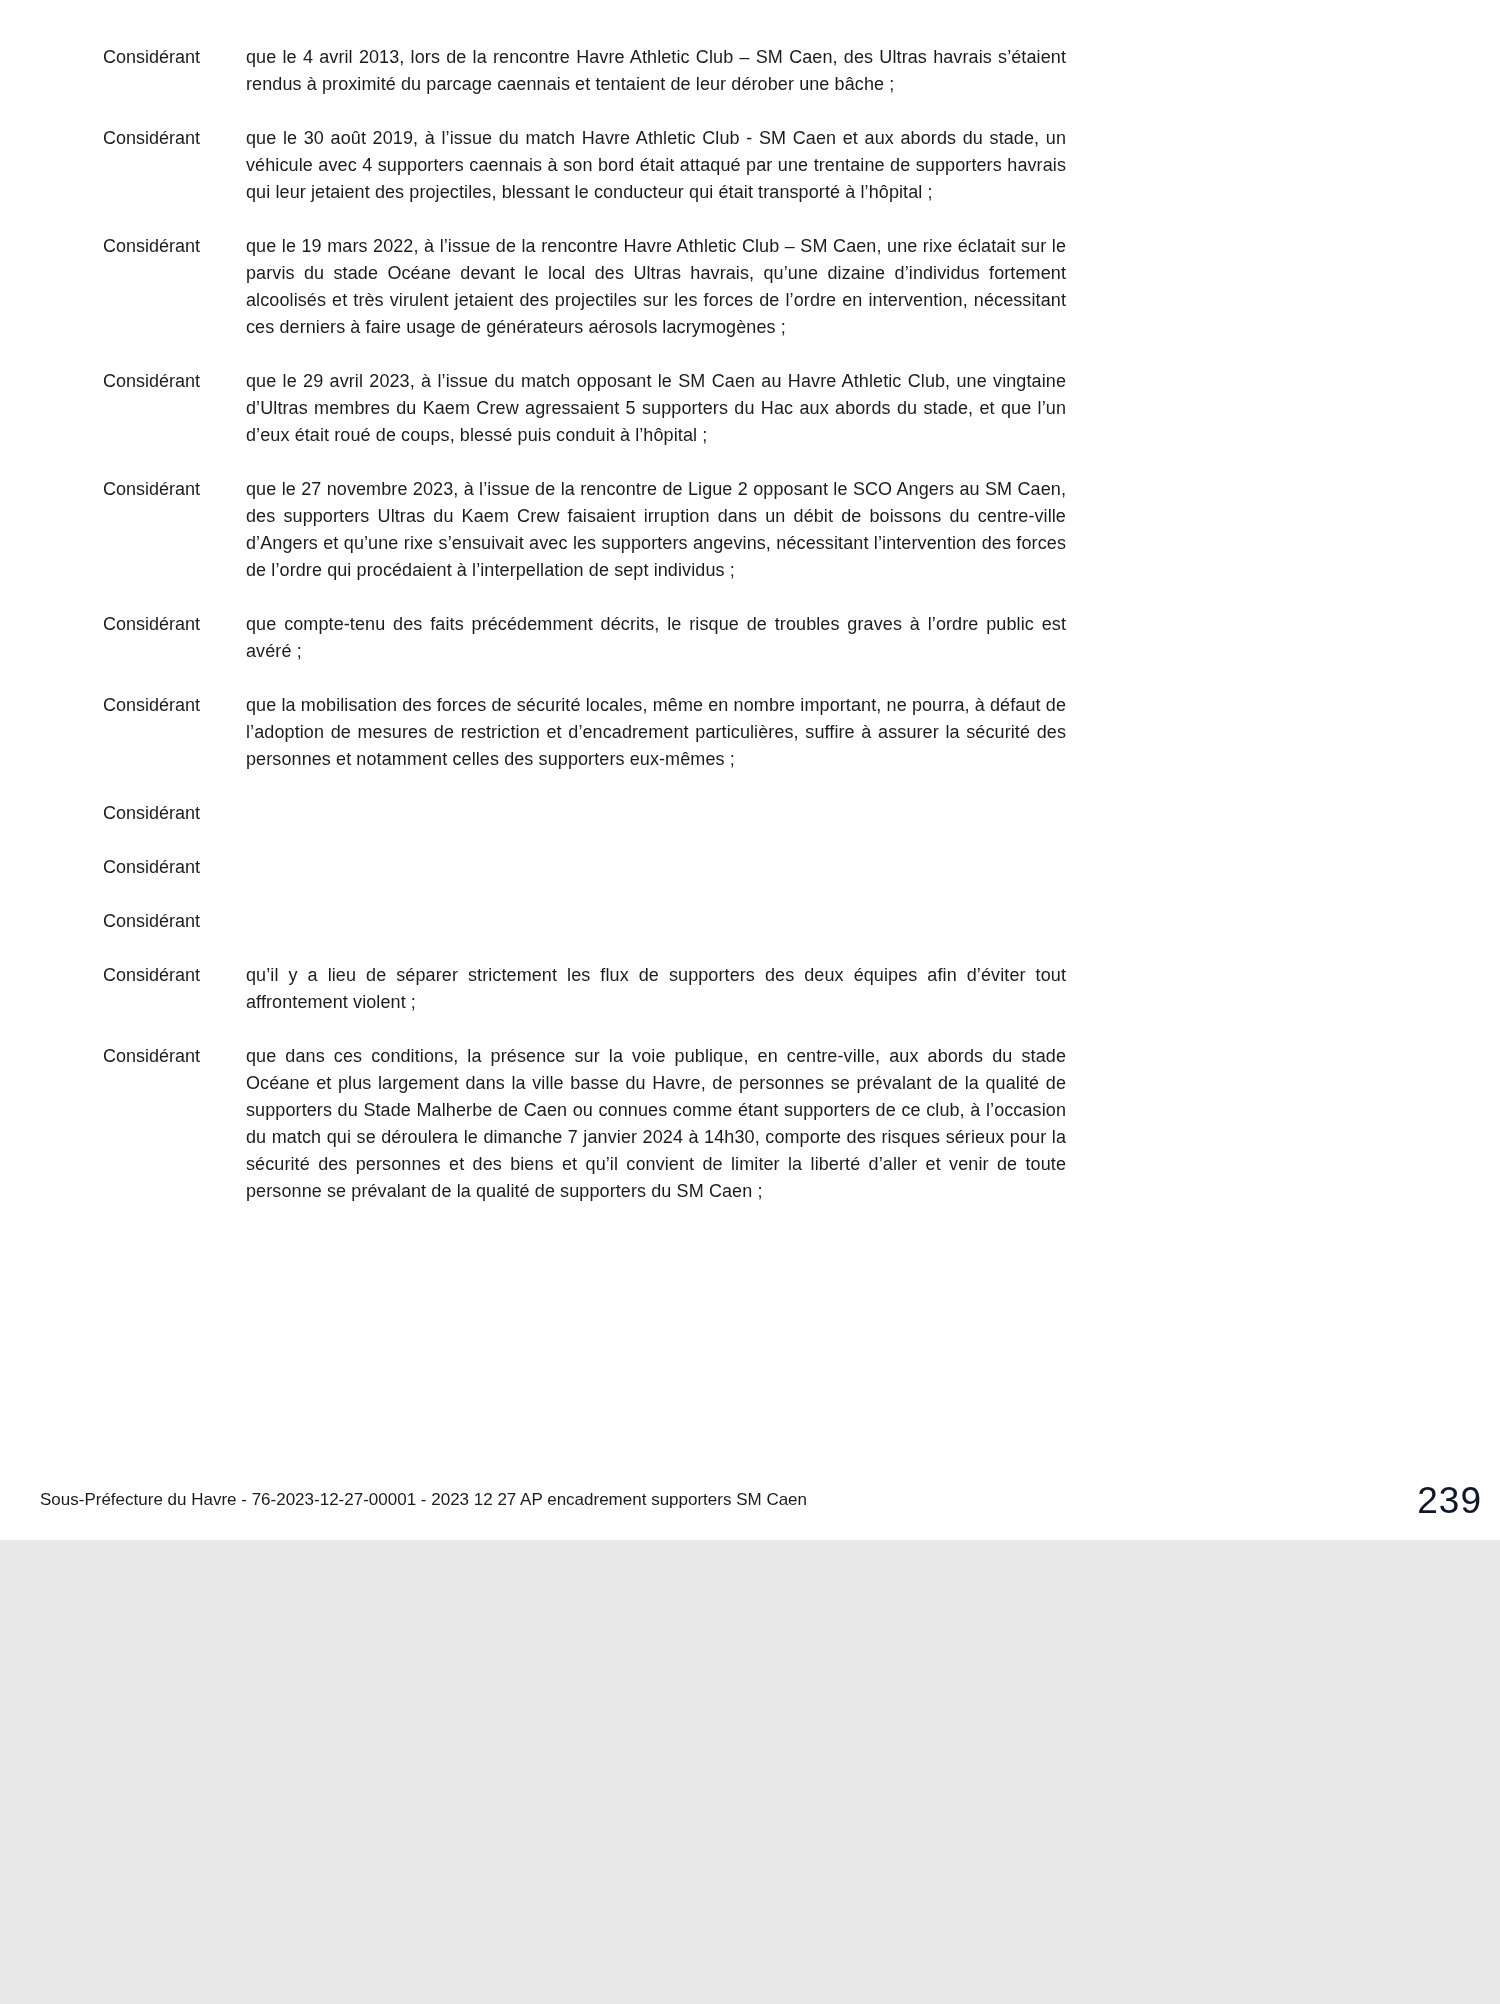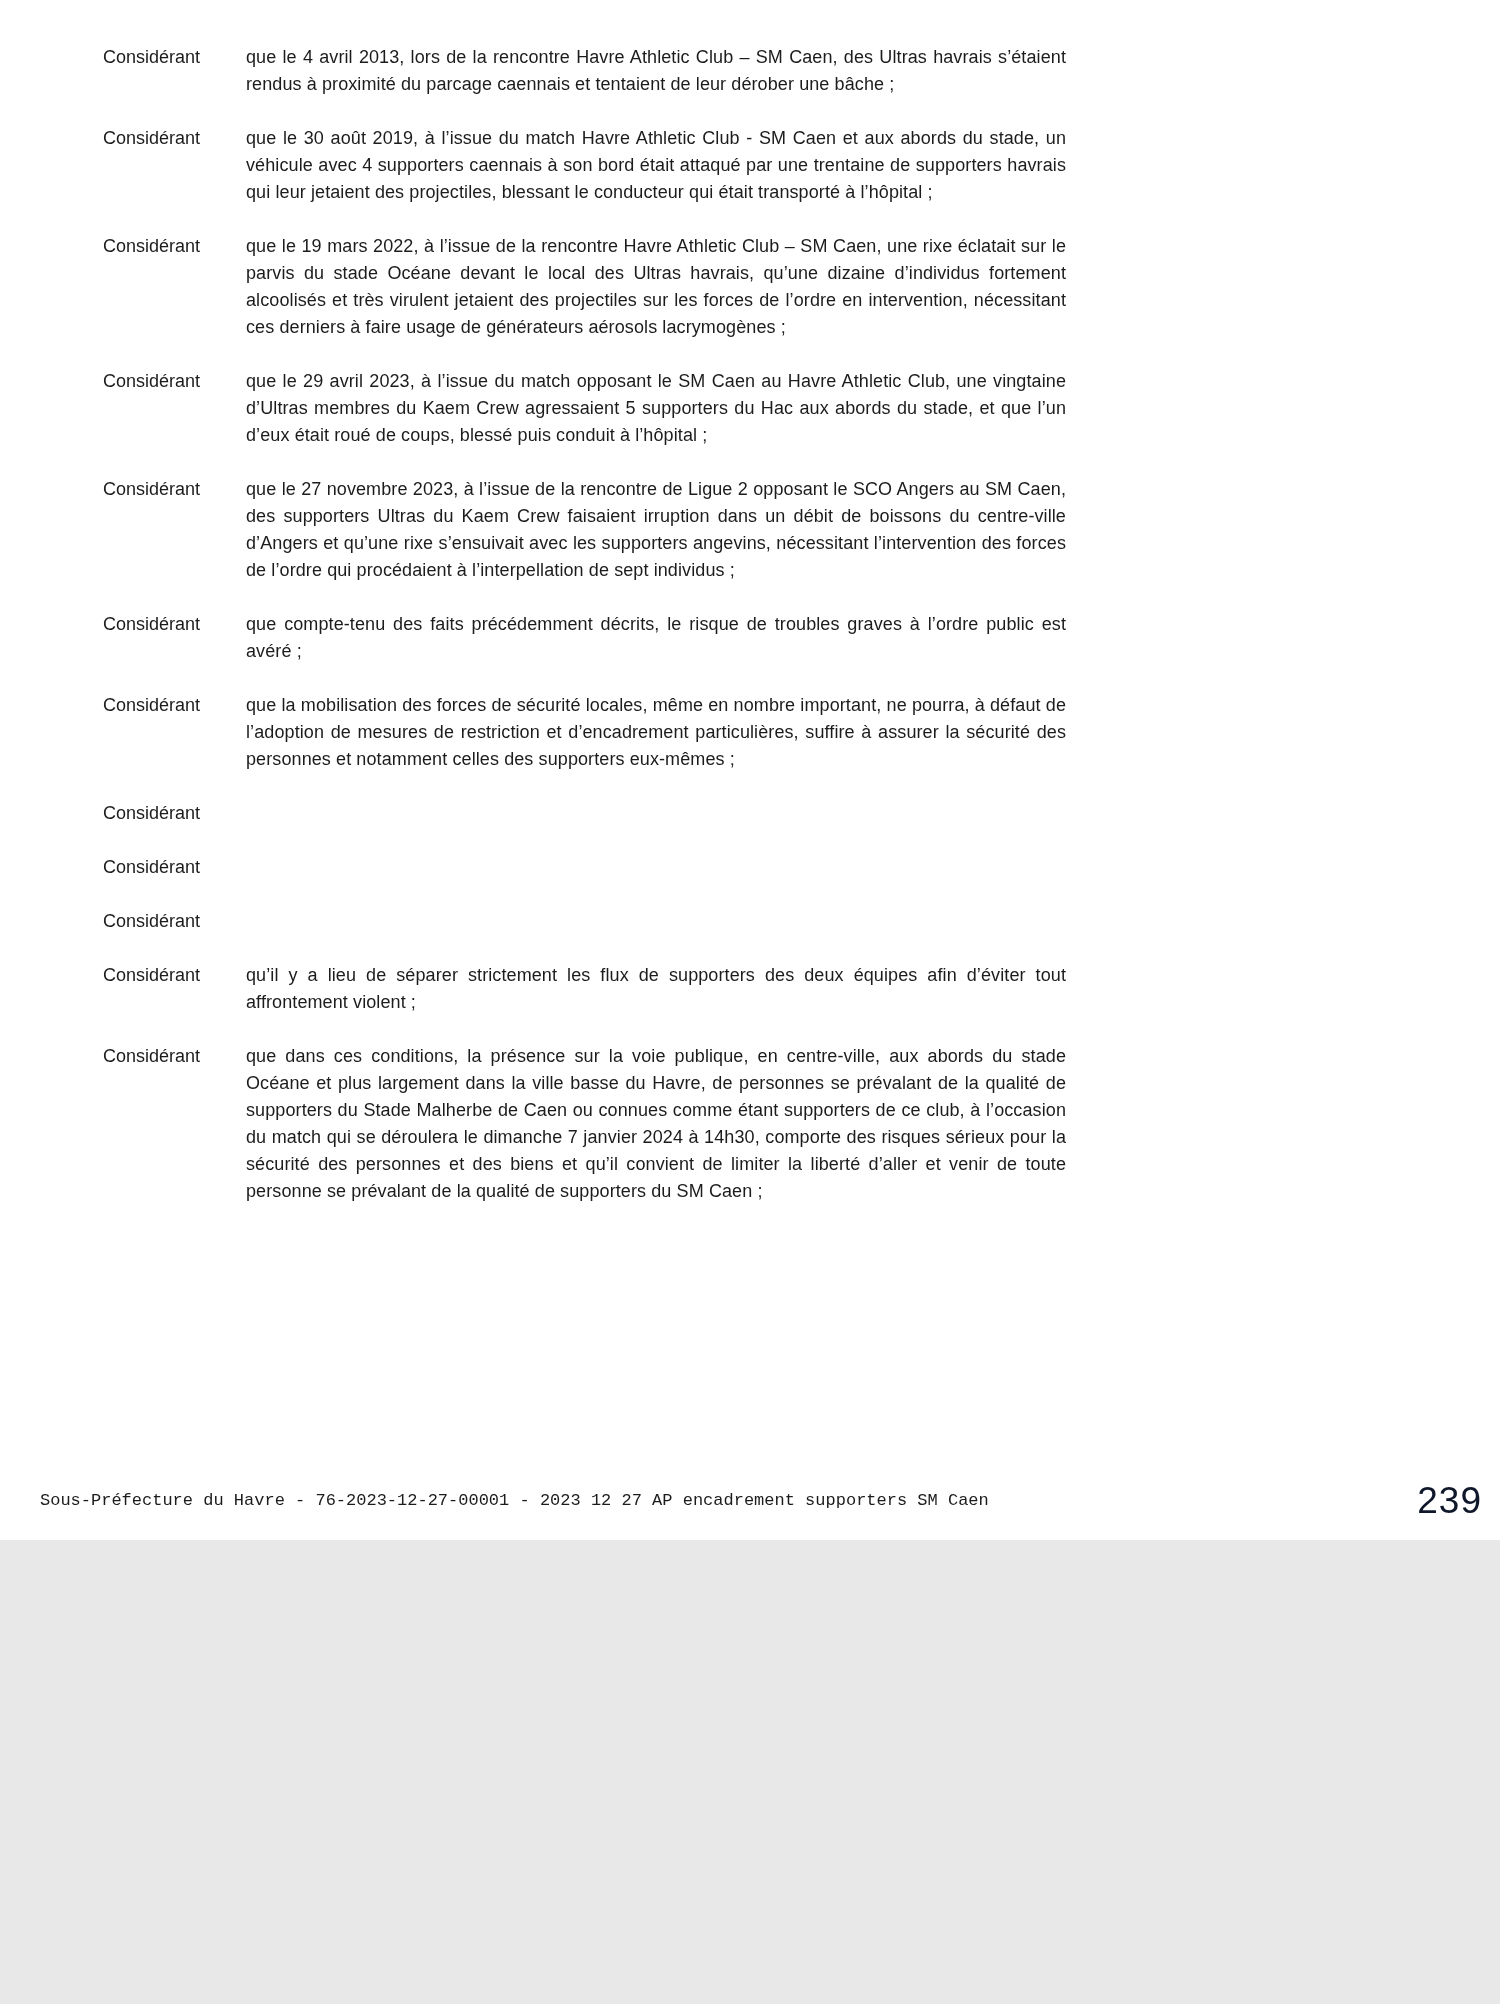--- a/index.html
+++ b/index.html
@@ -40,21 +40,20 @@
     width:100%;
     font-size:16px;
     color:#701a75;
   }
   .footer-left{
     position:absolute;
     left:40px;bottom:30px;
     font-size:17px;
     color:#1c1c1c;
     white-space:nowrap;
-    font-family:Liberation Mono, monospace;
   }
   .footer-pagenum{
     position:absolute;
     right:18px;bottom:18px;
     font-size:37px;
     font-weight:400;
     color:#0f172a;
     letter-spacing:1px;
   }
 </style>

